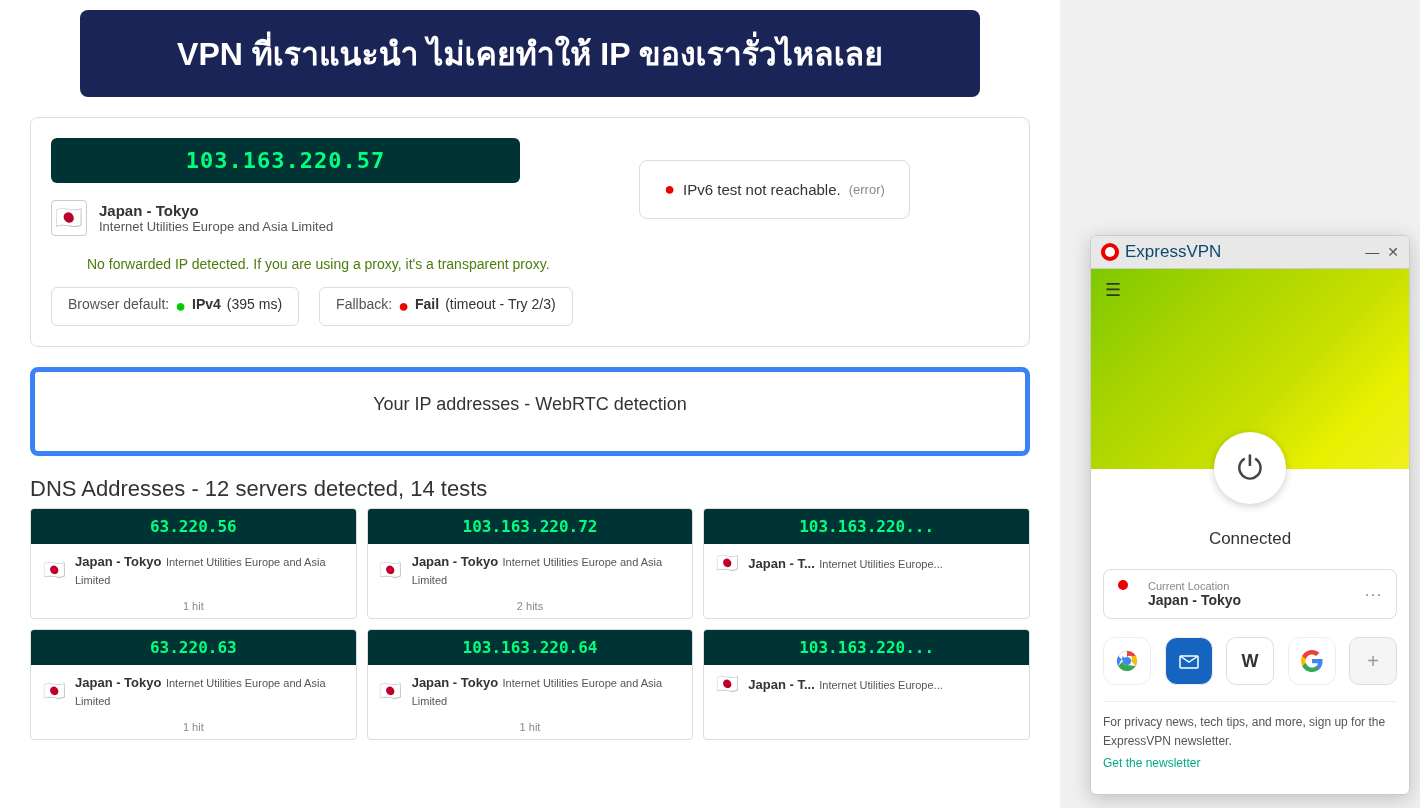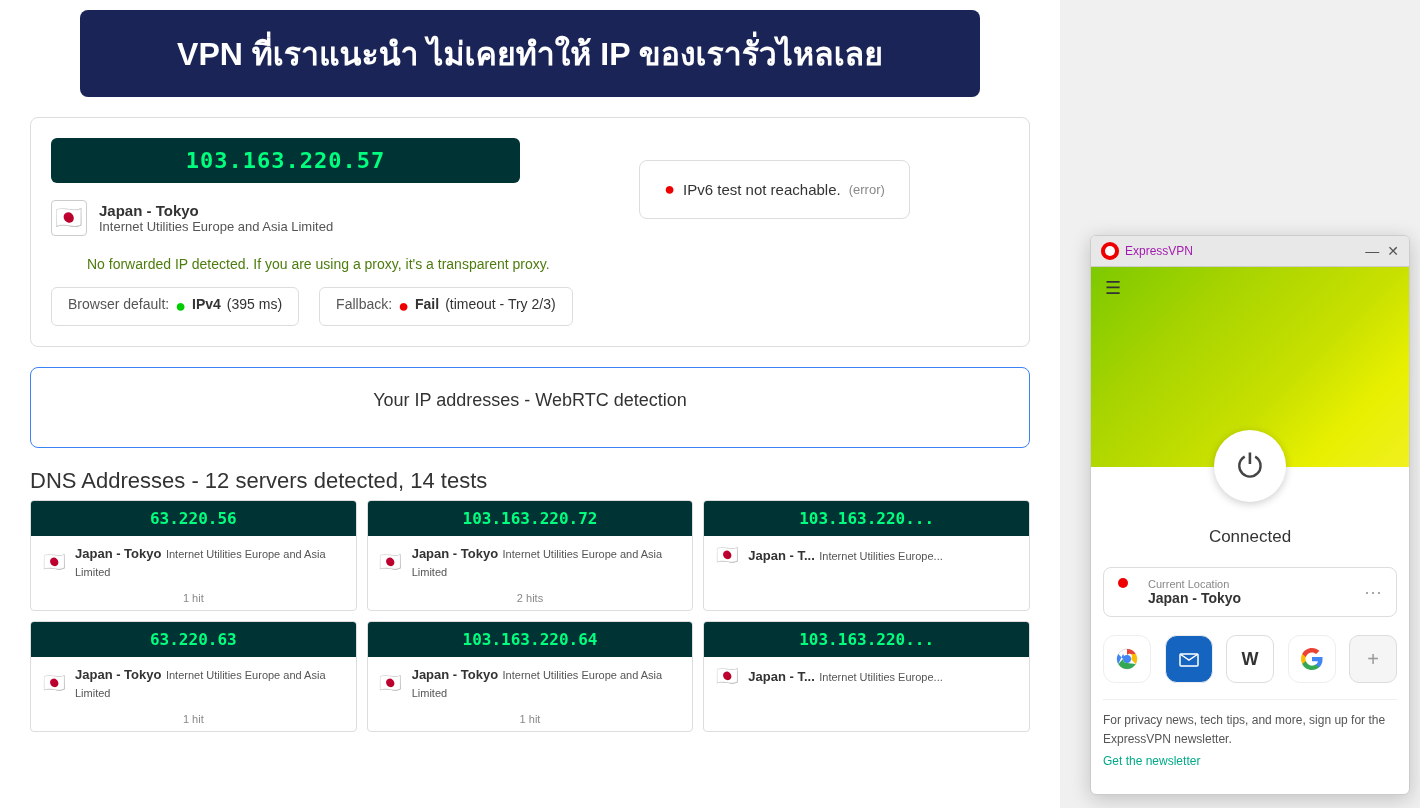--- a/index.html
+++ b/index.html
@@ -147,21 +147,21 @@
       display: flex;
       align-items: flex-start;
       gap: 6px;
     }
     .browser-badge .label { font-weight: normal; color: #555; }
     .browser-badge .value { font-weight: bold; }
 
     
     .webrtc-card {
       margin: 20px 30px 0 30px;
-      border: 1px solid #3b82f6;
+      border: 5px solid #3b82f6;
       border-radius: 8px;
       padding: 22px 30px;
       background: #fff;
     }
     .webrtc-title {
       text-align: center;
       font-size: 18px;
       color: #333;
       margin-bottom: 14px;
     }
@@ -267,22 +267,22 @@
       align-items: center;
       justify-content: center;
     }
     .evpn-logo-inner {
       width: 10px;
       height: 10px;
       background: #fff;
       border-radius: 50%;
     }
     .evpn-app-name {
-      font-size: 12px;
-      color: #a21caf;
+      font-size: 17px;
+      color: #0c4a6e;
     }
     .evpn-controls {
       display: flex;
       gap: 8px;
       align-items: center;
     }
     .evpn-ctrl {
       cursor: pointer;
       color: #555;
       font-size: 14px;

